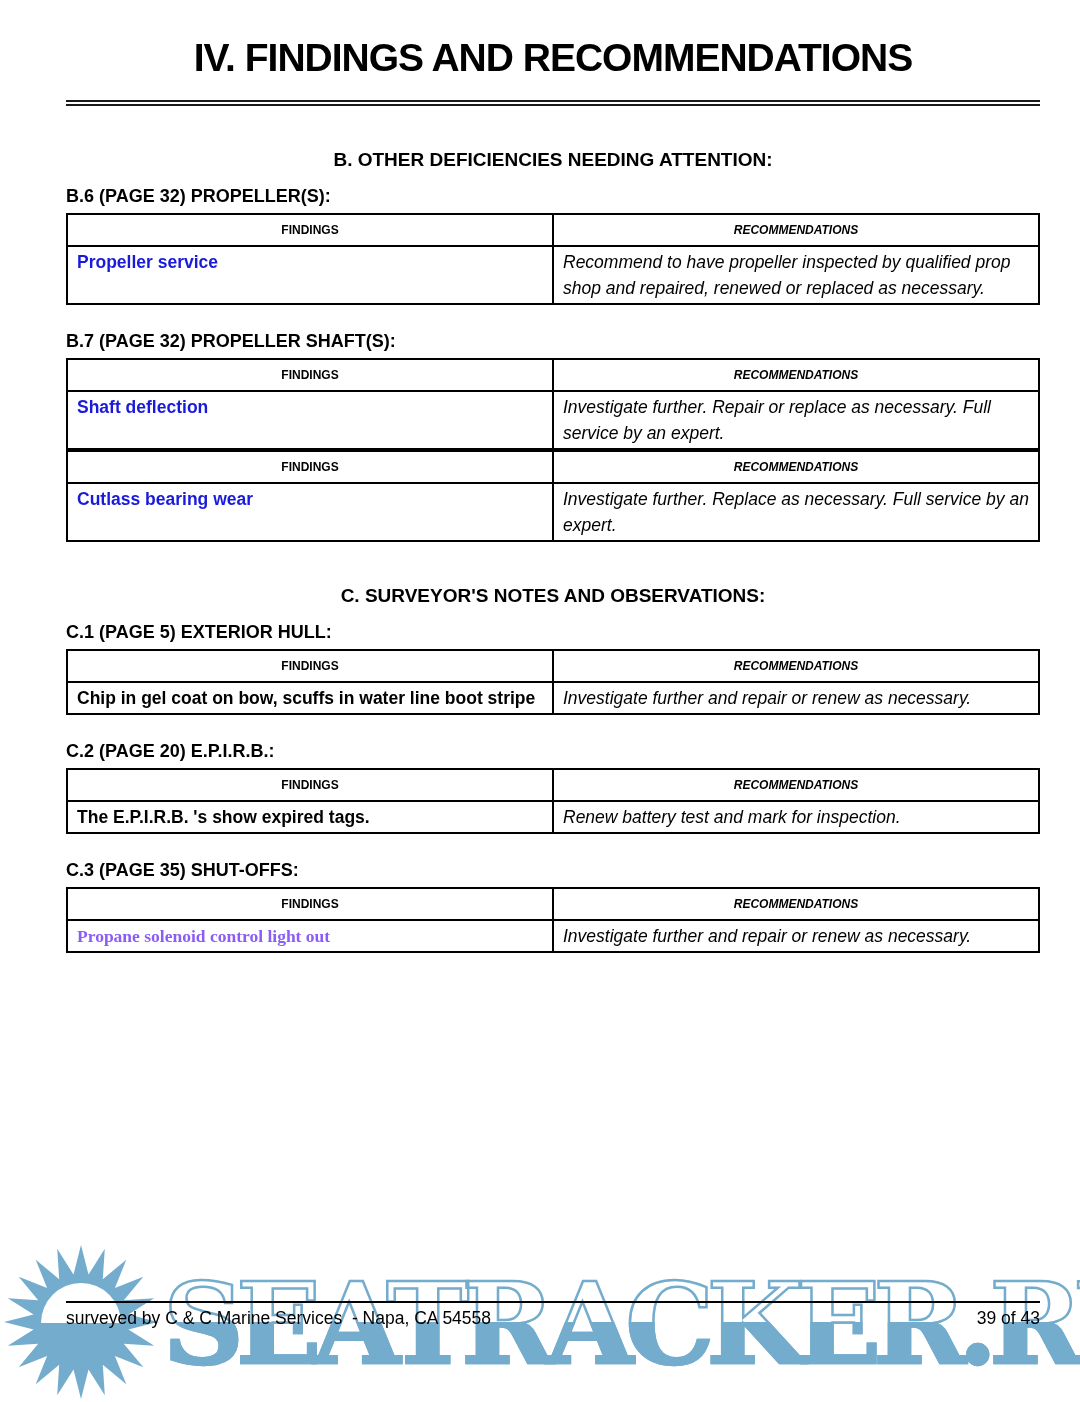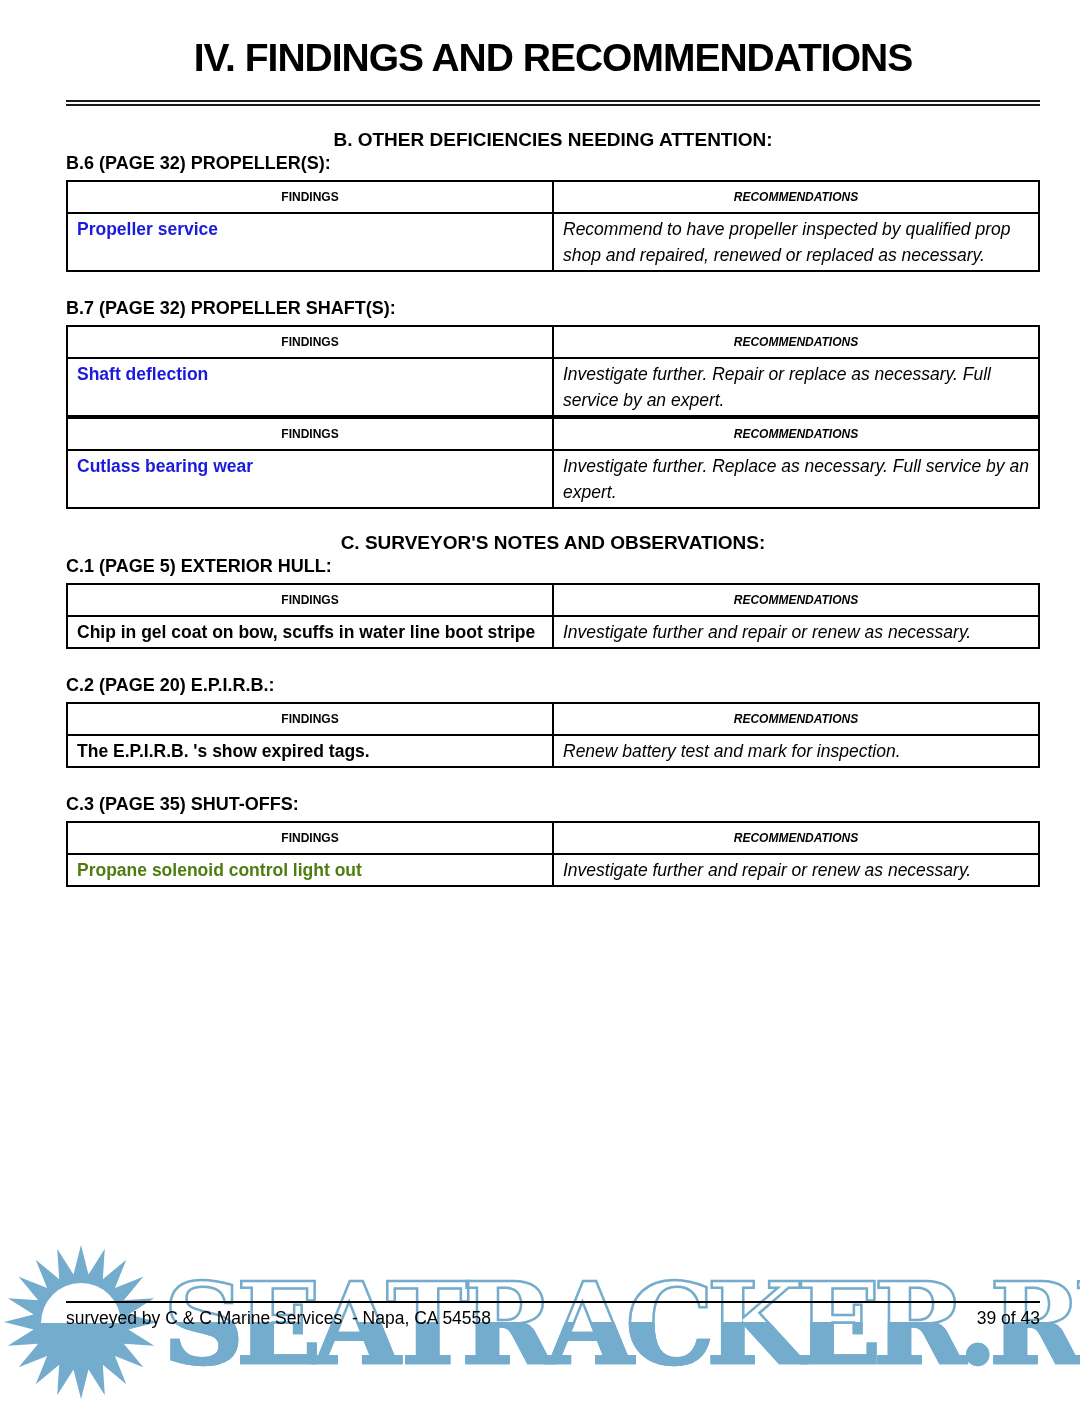--- a/index.html
+++ b/index.html
@@ -25,34 +25,34 @@
     letter-spacing: -1px;
     line-height: 44px;
   }
   .double-rule {
     margin-top: 20px;
     height: 6px;
     border-top: 2px solid #1a1a1a;
     border-bottom: 2px solid #1a1a1a;
   }
   .section-heading {
-    margin-top: 22px;
+    margin-top: 42px;
     text-align: center;
     font-size: 19px;
     font-weight: bold;
     line-height: 24px;
   }
   .sub-label {
     margin-top: 25px;
     margin-bottom: 5px;
     font-size: 18px;
     font-weight: bold;
     line-height: 23px;
   }
-  .sub-label.first { margin-top: 0; }
+  .sub-label.first { margin-top: 13px; }
   table.fr-table {
     width: 100%;
     border-collapse: collapse;
     table-layout: fixed;
   }
   table.fr-table th, table.fr-table td {
     border: 2px solid #000;
     width: 50%;
   }
   table.fr-table th {
@@ -212,21 +212,21 @@
     </table>
 
   <div class="sub-label">C.3 (PAGE 35) SHUT-OFFS:</div>
   <table class="fr-table">
     <tbody>
         <tr>
       <th>FINDINGS</th>
       <th class="rec-head">RECOMMENDATIONS</th>
     </tr>
     <tr>
-      <td class="finding-cell" style="color: #4d7c0f;">Propane solenoid control light out</td>
+      <td class="finding-cell" style="color: #8b5cf6; font-family: Liberation Serif, serif;">Propane solenoid control light out</td>
       <td class="rec-cell">Investigate further and repair or renew as necessary.</td>
     </tr>
   </tbody>
     </table>
 </div>
 
 <div class="footer-rule"></div>
 <div class="footer-row">
   <span>surveyed by C &amp; C Marine Services  - Napa, CA 54558</span>
   <span>39 of 43</span>

